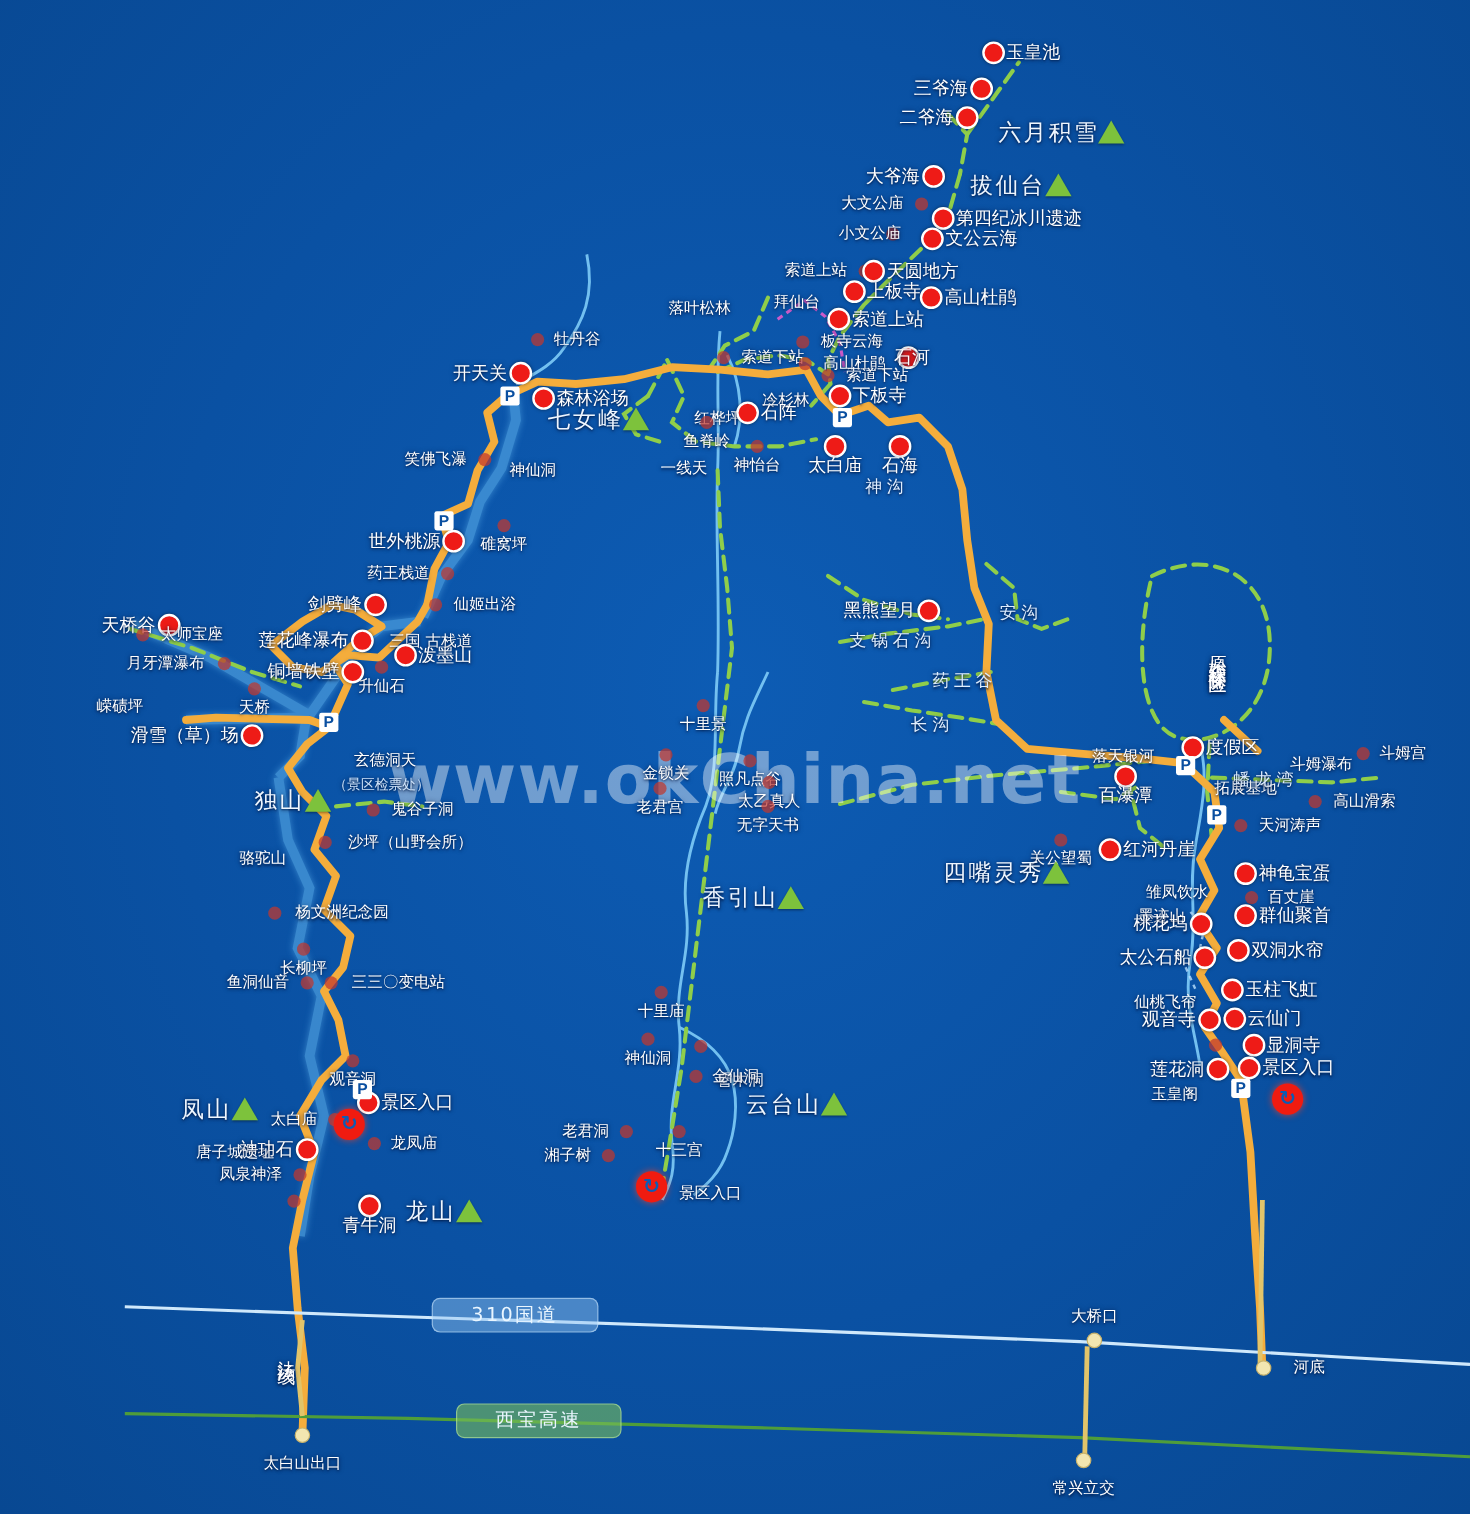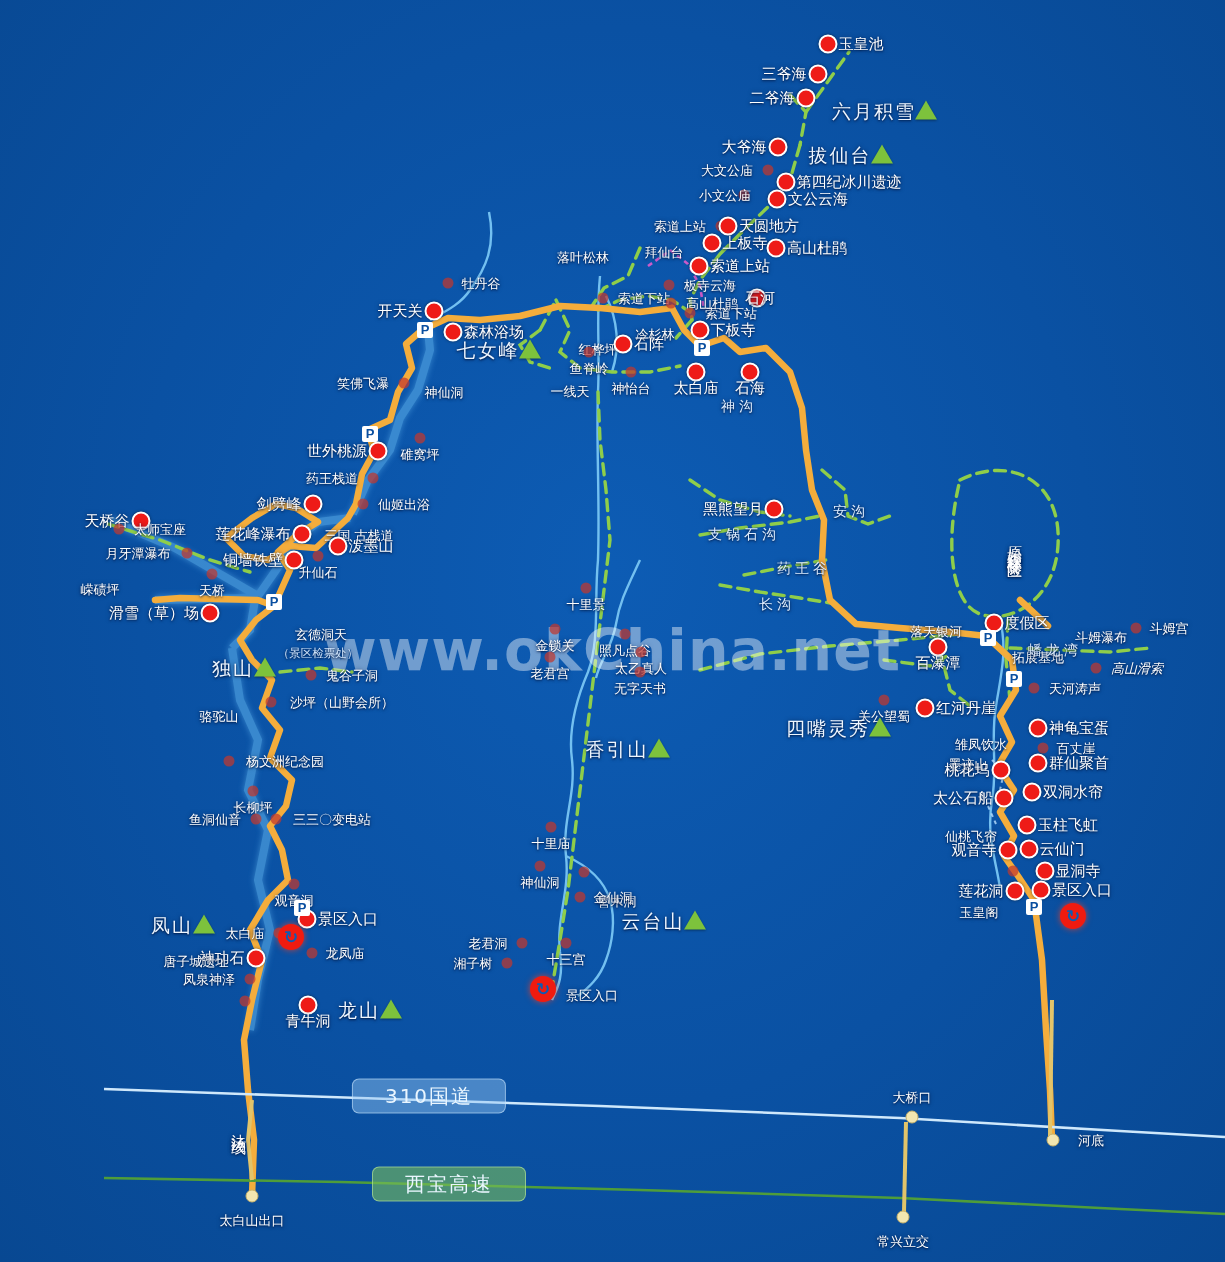--- a/index.html
+++ b/index.html
@@ -50,21 +50,21 @@
     width:26px;height:26px;border-radius:50%;background:#f01b10;
     box-shadow:0 0 6px rgba(255,60,30,.75);
     display:flex;align-items:center;justify-content:center;
     color:#0d5cb4;font-size:17px;font-weight:bold;
   }
   .node{width:11px;height:11px;border-radius:50%;background:#f2e6b0;border:1.5px solid #c9b36b;}
   svg.layer{position:absolute;left:0;top:0;width:1225px;height:1262px;pointer-events:none;}
   
   .shield{
     position:absolute;transform:translate(-50%,-50%);
-    padding:3px 32px;border-radius:7px;font-size:20px;letter-spacing:2px;
+    padding:3px 32px;border-radius:7px;font-size:16px;letter-spacing:2px;
     color:#eaf6ff;
   }
   .shield.blue{background:rgba(150,200,245,.45);border:1px solid rgba(210,235,255,.55);}
   .shield.green{background:rgba(120,190,90,.6);border:1px solid rgba(190,235,160,.6);}
   #wm{
     position:absolute;left:50%;top:650px;transform:translate(-50%,-50%);
     font-size:57px;font-weight:bold;letter-spacing:1px;
     color:rgba(255,255,255,.42);
     font-family:"DejaVu Sans","Liberation Sans",sans-serif;
     white-space:nowrap;pointer-events:none;
@@ -319,21 +319,21 @@
       <div class="mk dotD" style="left: 1135.5px; top: 628px;"></div>
       <div class="lb sm" style="left: 1169px; top: 628px;">斗姆宫</div>
       <div class="lb sm" style="left: 1038px; top: 657px;">拓展基地</div>
       <div class="mk dotD" style="left: 625px; top: 634px;"></div>
       <div class="lb sm" style="left: 625px; top: 650px;">照凡点谷</div>
       <div class="mk dotR" style="left: 938px; top: 647px;"></div>
       <div class="lb " style="left: 938px; top: 663px;">百瀑潭</div>
       <div class="mk dotD" style="left: 641px; top: 652px;"></div>
       <div class="lb sm" style="left: 641px; top: 668px;">太乙真人</div>
       <div class="mk dotD" style="left: 1096px; top: 668px;"></div>
-      <div class="lb sm" style="left: 1137px; top: 668px; font-style: italic;">高山滑索</div>
+      <div class="lb sm" style="left: 1137px; top: 668px;">高山滑索</div>
       <div class="mk dotD" style="left: 640px; top: 672px;"></div>
       <div class="lb sm" style="left: 640px; top: 688px;">无字天书</div>
       <div class="mk dotD" style="left: 1034px; top: 688px;"></div>
       <div class="lb sm" style="left: 1075px; top: 688px;">天河涛声</div>
       <div class="mk dotD" style="left: 884px; top: 700px;"></div>
       <div class="lb sm" style="left: 884px; top: 716px;">关公望蜀</div>
       <div class="mk dotR" style="left: 925px; top: 708px;"></div>
       <div class="lb " style="left: 966px; top: 708px;">红河丹崖</div>
       <div class="lb sm" style="left: 981px; top: 744px;">雏凤饮水</div>
       <div class="mk dotR" style="left: 1038px; top: 728px;"></div>

